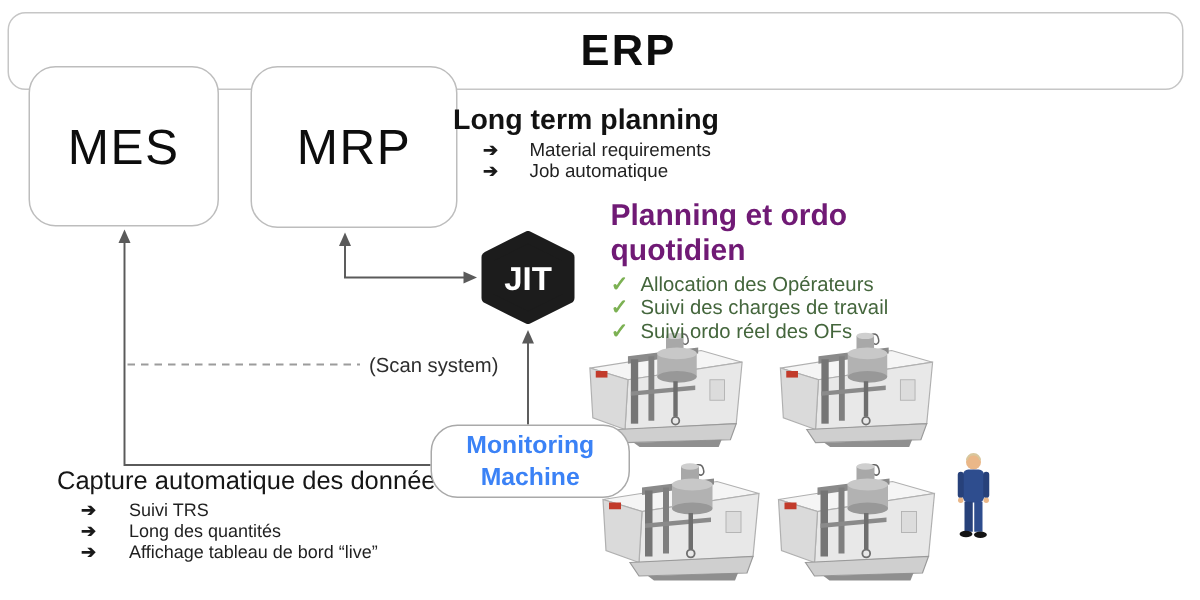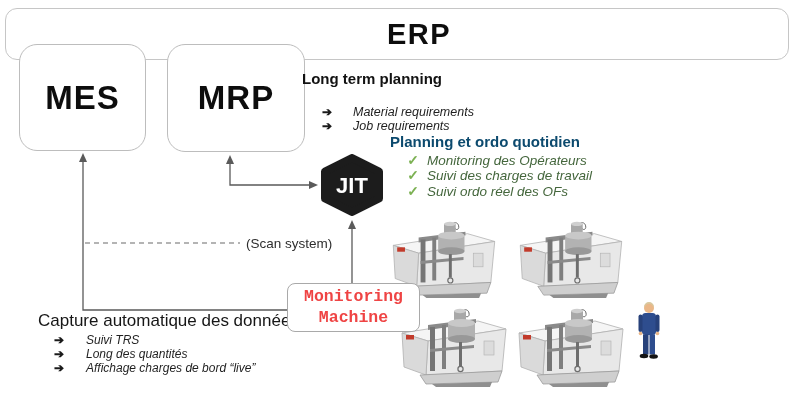--- a/index.html
+++ b/index.html
@@ -10,48 +10,48 @@
   .abs{position:absolute;}
   
   .sysbox{
     background:#ffffff;border:1.4px solid #bdbdbd;border-radius:16px;
     display:flex;align-items:center;justify-content:center;box-sizing:border-box;
   }
   #erp-box{left:5px;top:8px;width:784px;height:52px;border-radius:12px;border-color:#c6c6c6;z-index:1;align-items:center;padding-left:44px;}
   #erp-box .lbl{font-size:29px;font-weight:bold;letter-spacing:1.5px;color:#0d0d0d;}
   #mes-box{left:19px;top:44px;width:127px;height:107px;border-radius:18px;z-index:3;}
   #mrp-box{left:167px;top:44px;width:138px;height:108px;border-radius:18px;z-index:3;}
-  .biglbl{font-size:33px;font-weight:bold;letter-spacing:1px;color:#0d0d0d;}
+  .biglbl{font-size:33px;font-weight:normal;letter-spacing:1px;color:#0d0d0d;}
   
   .blk-title{font-weight:bold;color:#121212;}
   .item-row{display:flex;align-items:baseline;}
   .item-row .bullet{flex:0 0 auto;text-align:center;font-style:normal;}
-  .item-row .txt{font-style:italic;}
+  .item-row .txt{}
   #longterm-block{left:302px;top:70px;width:220px;z-index:4;}
-  #longterm-block .blk-title{font-size:15px;margin-bottom:19px;}
+  #longterm-block .blk-title{font-size:19px;margin-bottom:2px;}
   #longterm-block .item-row{line-height:13.5px;}
   #longterm-block .bullet{width:18px;margin-left:16px;margin-right:17px;font-size:12px;color:#1a1a1a;font-weight:bold;}
   #longterm-block .txt{font-size:12.5px;color:#1f1f1f;}
   #daily-block{left:390px;top:133px;width:240px;z-index:4;}
-  #daily-block .blk-title{font-size:15px;color:#0c4a6e;margin-bottom:3px;}
+  #daily-block .blk-title{font-size:20px;color:#701a75;margin-bottom:3px;margin-left:17px;}
   #daily-block .item-row{line-height:15.3px;}
   #daily-block .bullet{width:14px;margin-left:16px;margin-right:7px;font-size:14px;color:#7cb153;font-weight:bold;}
   #daily-block .txt{font-size:13.5px;color:#44663c;}
   #capture-block{left:38px;top:311px;width:300px;z-index:4;}
   #capture-block .blk-title{font-size:17px;font-weight:normal;color:#161616;margin-bottom:3px;}
   #capture-block .item-row{line-height:13.8px;}
   #capture-block .bullet{width:18px;margin-left:12px;margin-right:18px;font-size:12px;color:#1a1a1a;font-weight:bold;}
   #capture-block .txt{font-size:12px;color:#1f1f1f;}
   #scan-label{left:246px;top:236px;font-size:13.5px;color:#2e2e2e;z-index:4;text-align:right;}
   
   #monitoring-box{
     left:287px;top:283px;width:133px;height:49px;background:#fff;
-    border:1.4px solid #a9a9a9;border-radius:8px;z-index:6;
+    border:1.4px solid #a9a9a9;border-radius:18px;z-index:6;
     display:flex;flex-direction:column;align-items:center;justify-content:center;
-    font-weight:bold;font-size:16.5px;color:#ef4444;line-height:1.25;box-sizing:border-box;font-family:Liberation Mono, monospace;
+    font-weight:bold;font-size:16.5px;color:#3b82f6;line-height:1.25;box-sizing:border-box;
   }
   
   #jit-hex{left:320px;top:154px;width:64px;height:62px;z-index:5;}
   
   #connector-layer{left:0;top:0;width:800px;height:400px;z-index:2;pointer-events:none;}
   .machine{z-index:1;}
   #person{z-index:1;}
 </style>
 </head>
 <body>
@@ -70,29 +70,29 @@
   </div>
 
   <div id="longterm-block" class="abs">
     <div class="blk-title">Long term planning</div>
     <div class="item-row">
       <span class="bullet">➔</span>
       <span class="txt">Material requirements</span>
     </div>
     <div class="item-row">
       <span class="bullet">➔</span>
-      <span class="txt">Job requirements</span>
+      <span class="txt">Job automatique</span>
     </div>
   </div>
 
   <div id="daily-block" class="abs">
     <div class="blk-title">Planning et ordo quotidien</div>
     <div class="item-row">
       <span class="bullet">✓</span>
-      <span class="txt">Monitoring des Opérateurs</span>
+      <span class="txt">Allocation des Opérateurs</span>
     </div>
     <div class="item-row">
       <span class="bullet">✓</span>
       <span class="txt">Suivi des charges de travail</span>
     </div>
     <div class="item-row">
       <span class="bullet">✓</span>
       <span class="txt">Suivi ordo réel des OFs</span>
     </div>
   </div>
@@ -104,21 +104,21 @@
     <div class="item-row">
       <span class="bullet">➔</span>
       <span class="txt">Suivi TRS</span>
     </div>
     <div class="item-row">
       <span class="bullet">➔</span>
       <span class="txt">Long des quantités</span>
     </div>
     <div class="item-row">
       <span class="bullet">➔</span>
-      <span class="txt">Affichage charges de bord “live”</span>
+      <span class="txt">Affichage tableau de bord “live”</span>
     </div>
   </div>
 
   <div id="monitoring-box" class="abs">
     <div>Monitoring</div>
     <div>Machine</div>
   </div>
 
   <svg id="jit-hex" class="abs" viewBox="0 0 64 62">
     <polygon points="32,4 59,17.5 59,44.5 32,58 5,44.5 5,17.5" fill="#1c1c1c" stroke="#1c1c1c" stroke-width="8" stroke-linejoin="round"></polygon>

